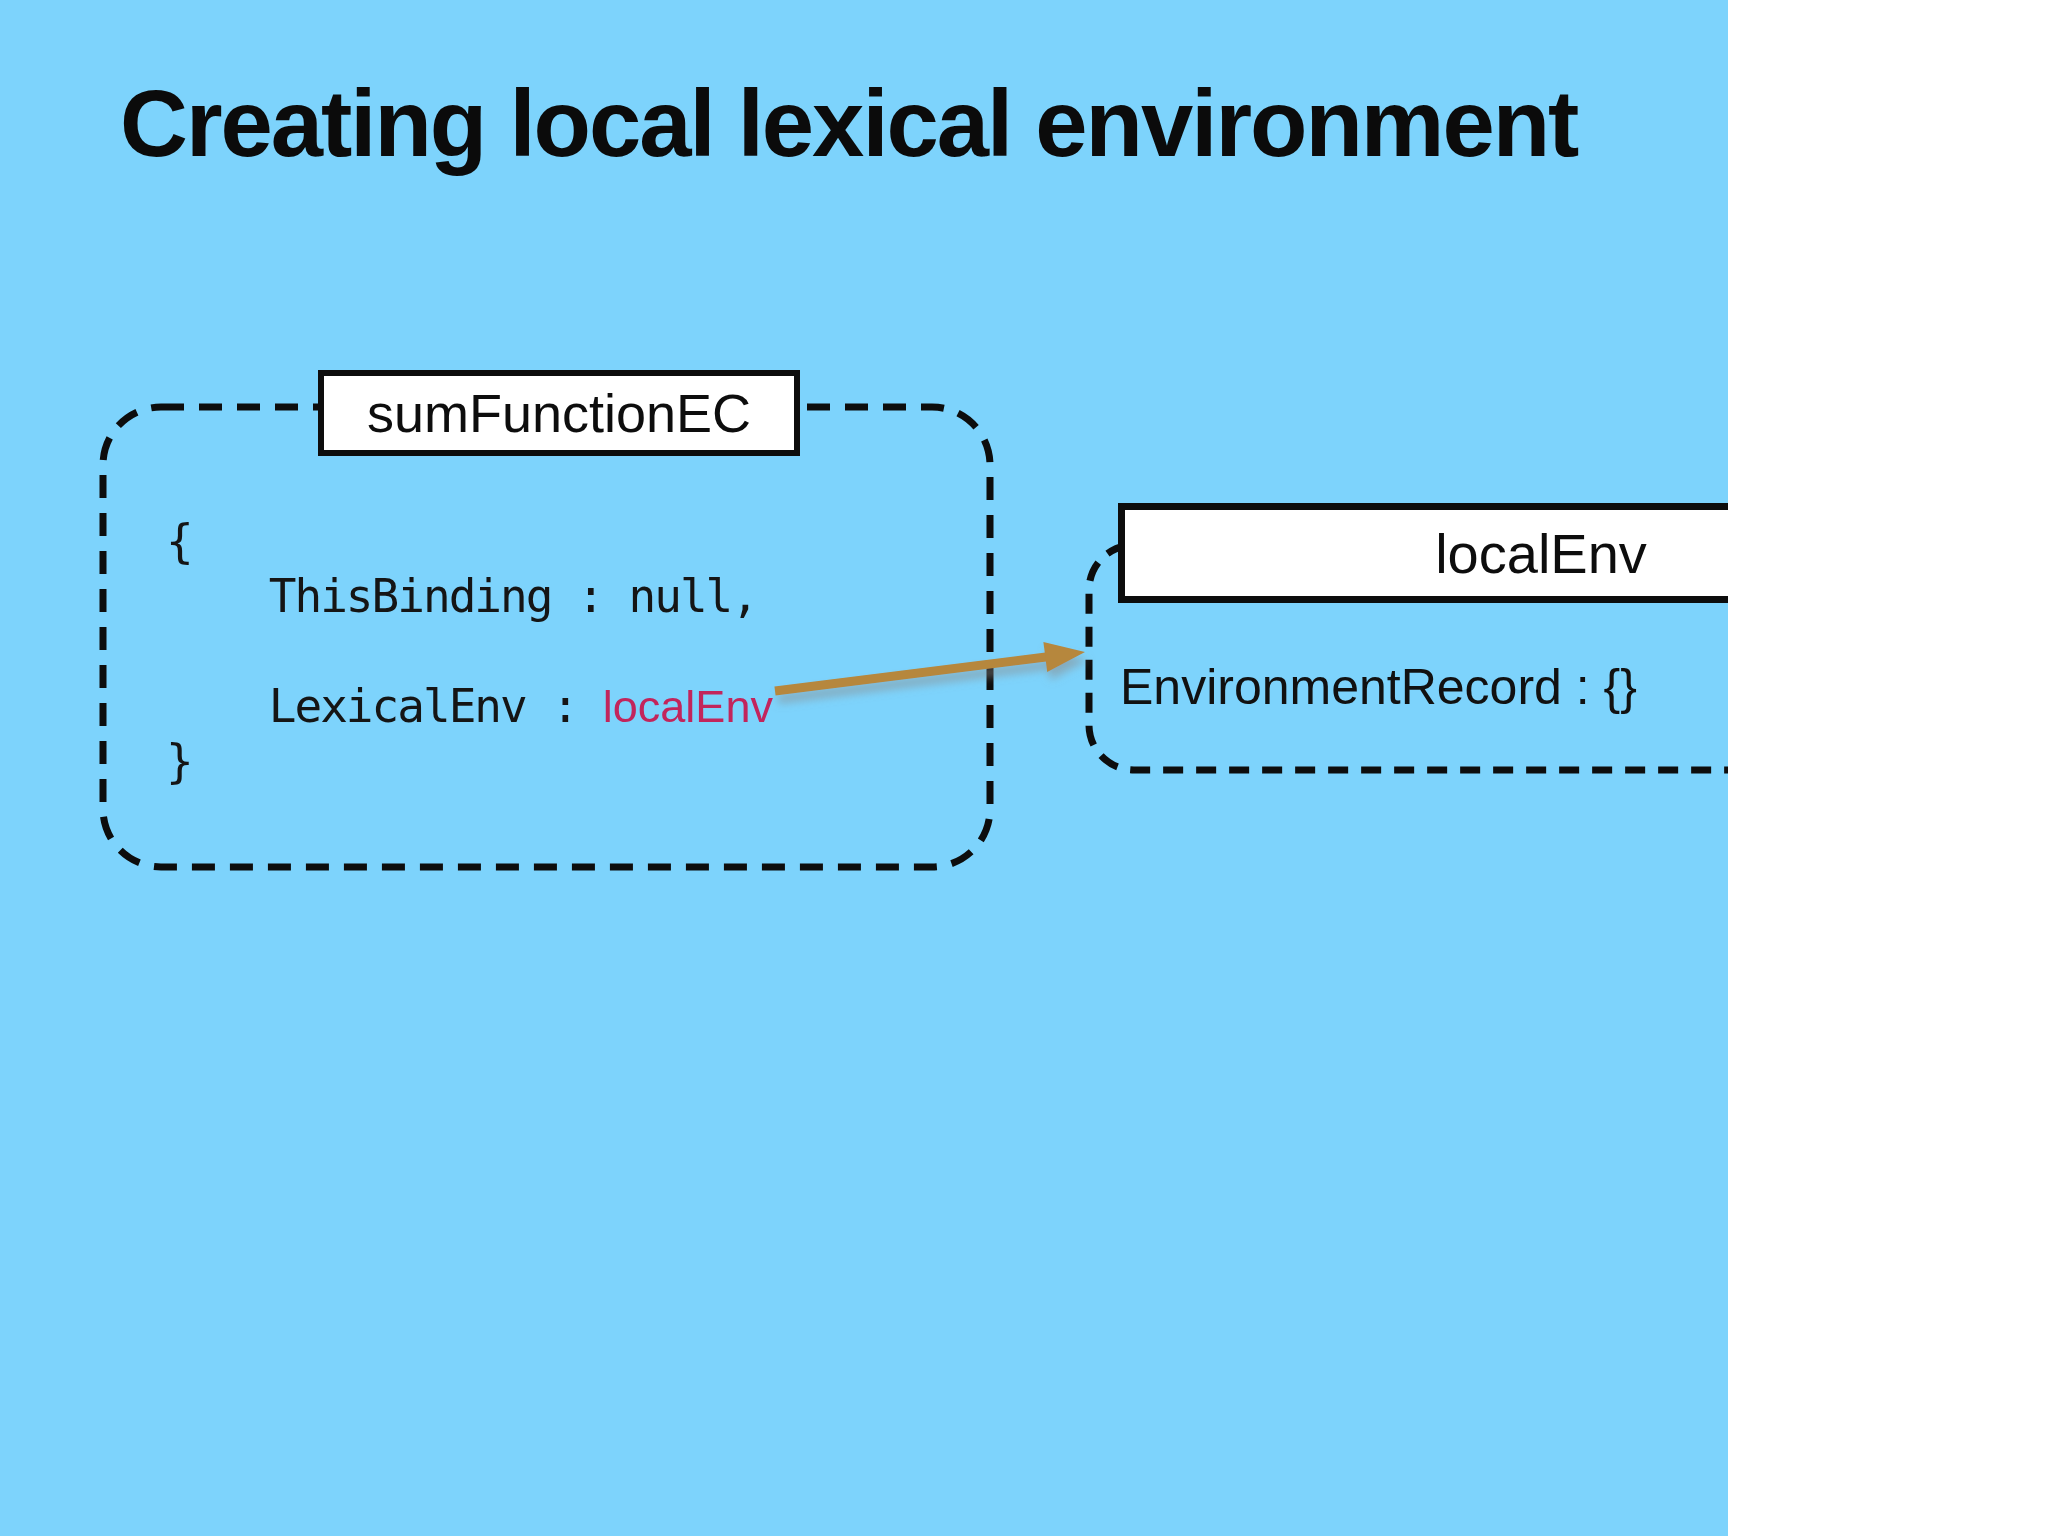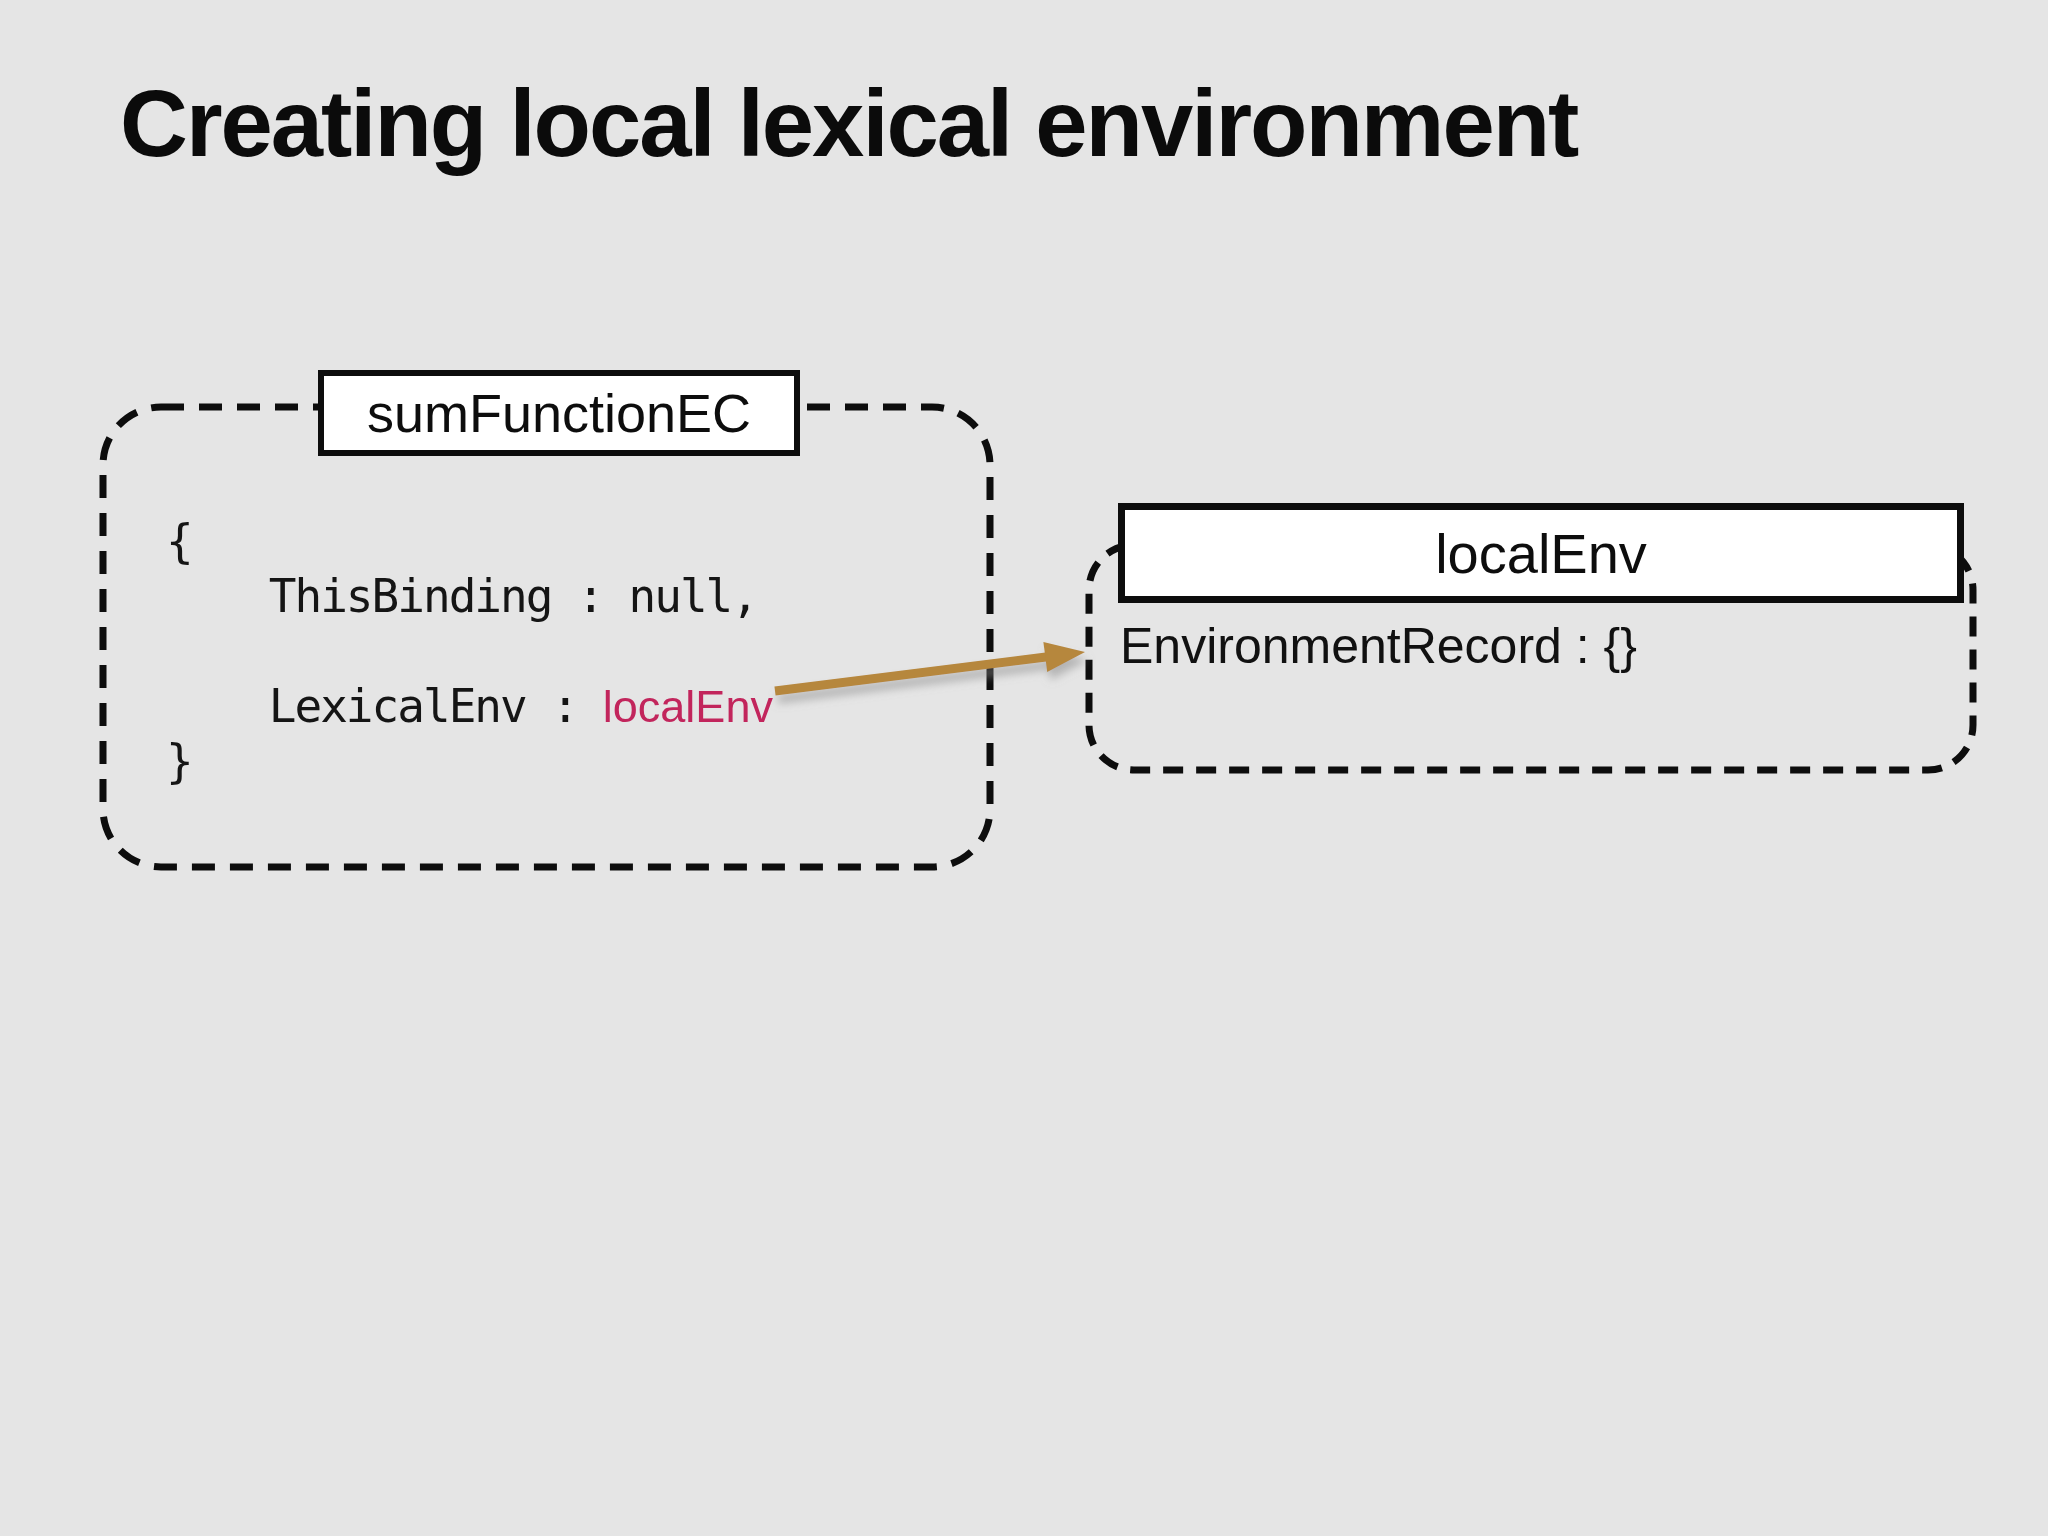--- a/index.html
+++ b/index.html
@@ -2,23 +2,23 @@
 <html><head>
 <meta charset="utf-8">
 <style>
   html, body {
     margin: 0;
     padding: 0;
     background: #ffffff;
   }
   .slide {
     position: relative;
-    width: 2048px;
+    width: 1728px;
     height: 1536px;
-    background: #e5e5e5;
+    background: #7dd3fc;
     overflow: hidden;
     font-family: "Liberation Sans", sans-serif;
     color: #111111;
   }
   .abs { position: absolute; }
 
   .slide-title {
     left: 120px;
     top: 72px;
     font-size: 94px;
@@ -73,21 +73,21 @@
   }
   .pink-ref {
     font-family: "Liberation Sans", sans-serif;
     font-size: 45px;
     letter-spacing: 0;
     color: #c2255c;
   }
 
   .env-record {
     left: 1120px;
-    top: 621px;
+    top: 662px;
     font-size: 50px;
     line-height: 1;
     color: #111111;
     white-space: nowrap;
   }
 </style>
 </head>
 <body>
 
 <div class="slide">

